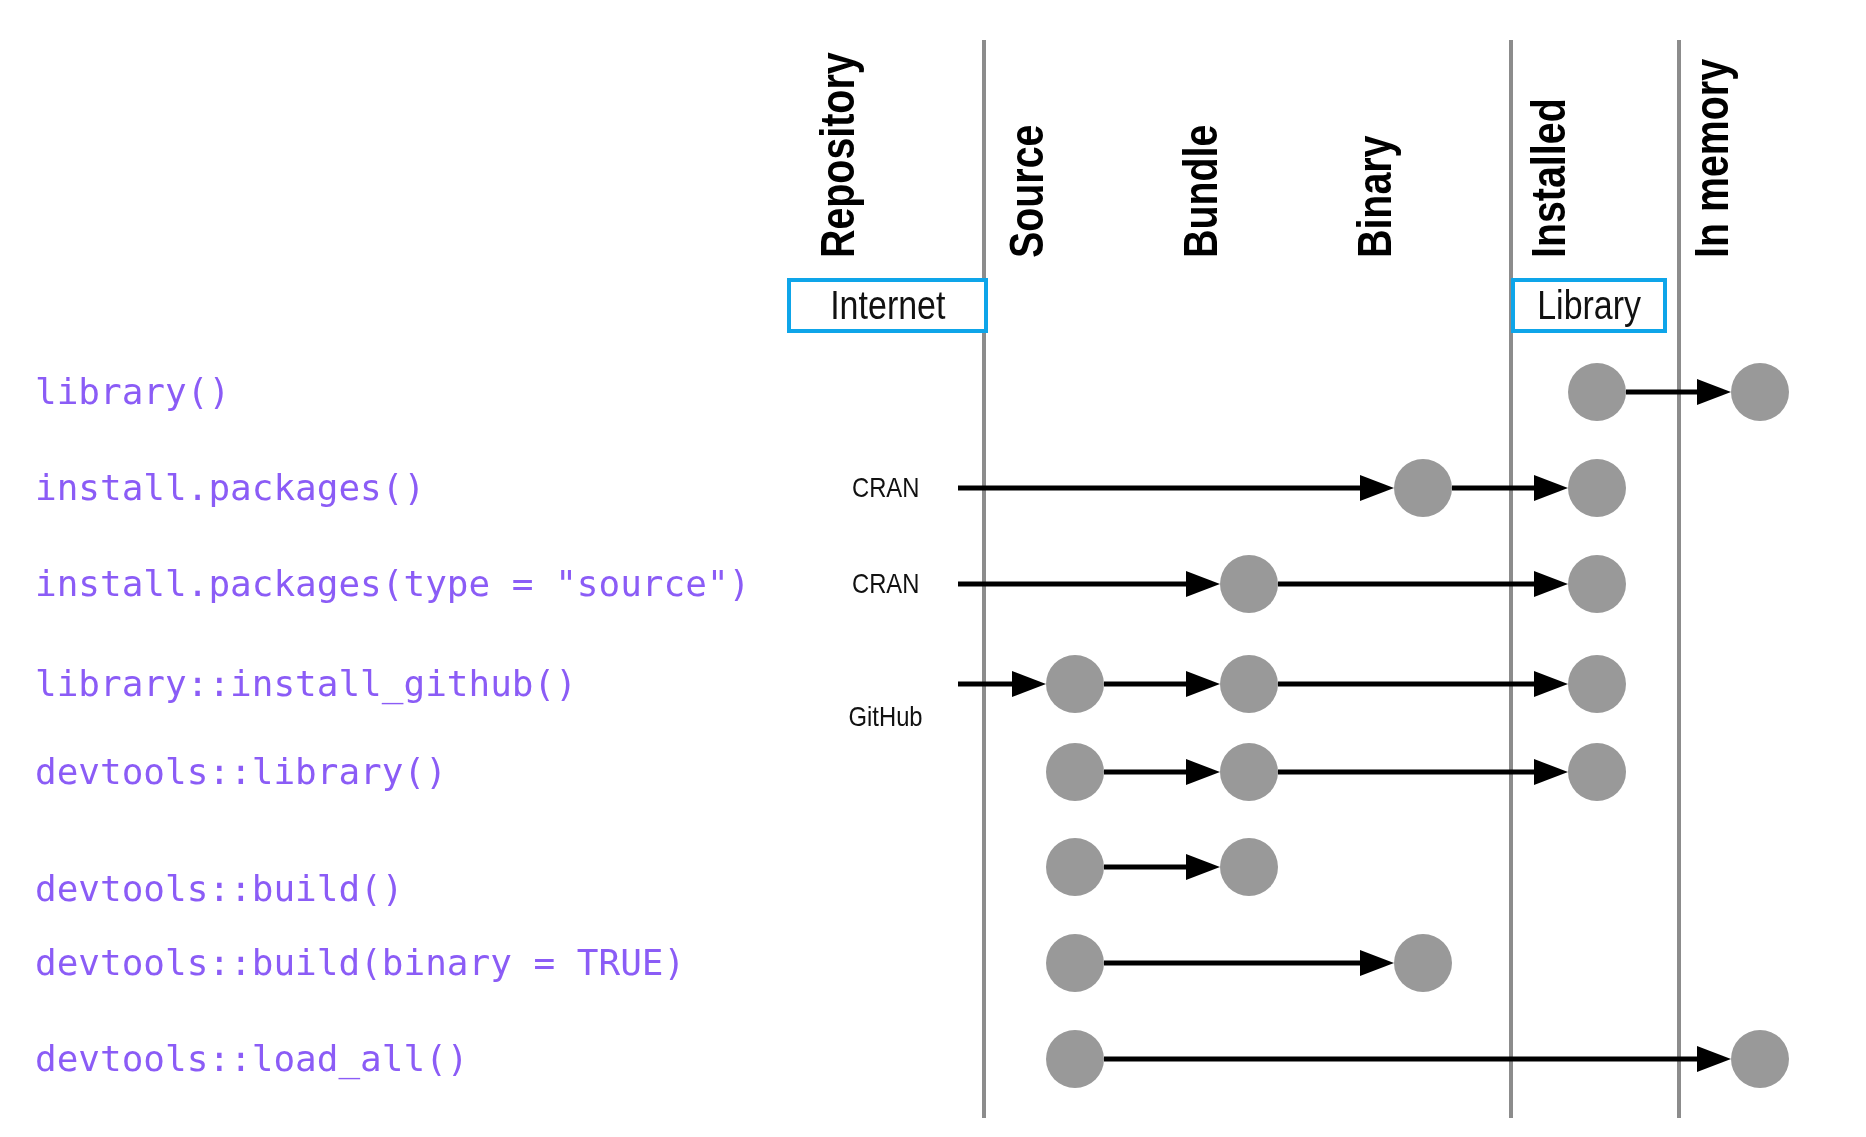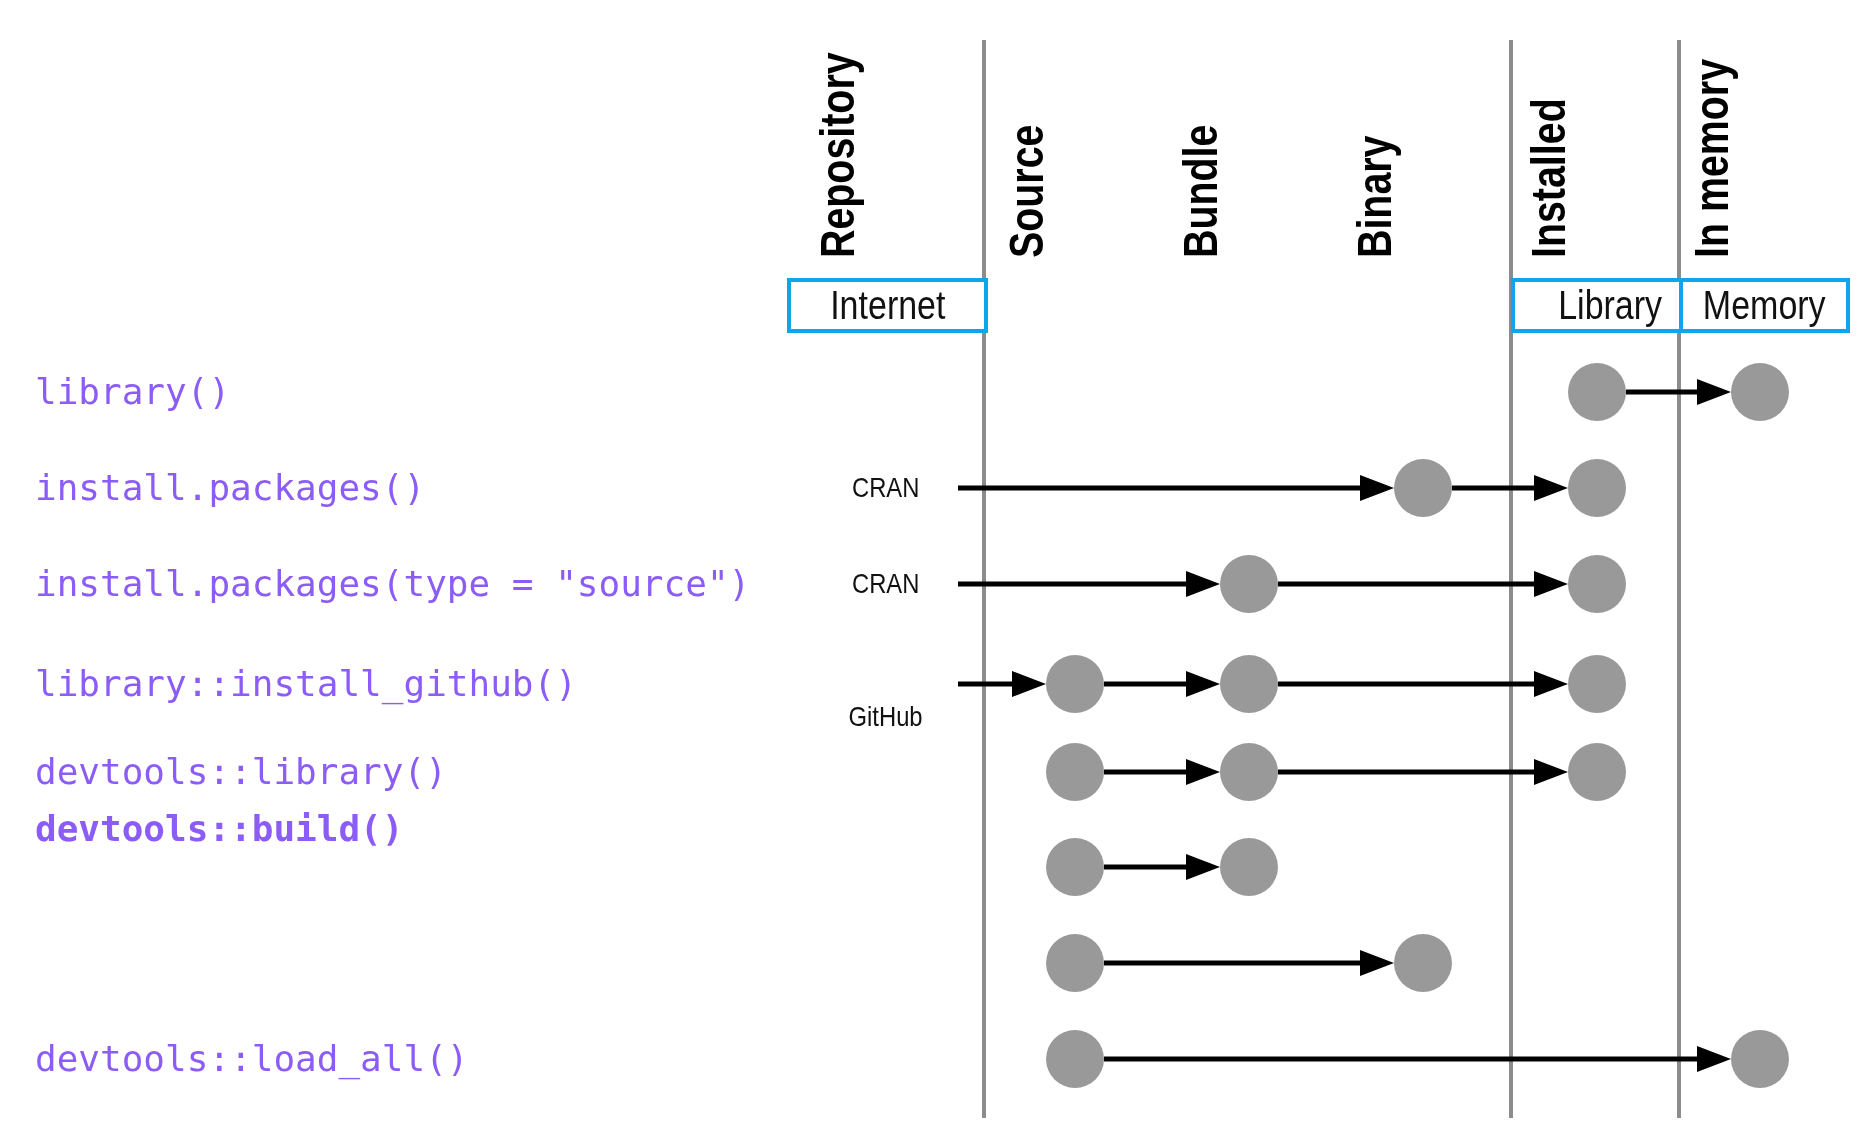--- a/index.html
+++ b/index.html
@@ -102,37 +102,35 @@
       <circle cx="1423" cy="963" r="29" fill="#999999"></circle>
       <line x1="1104" y1="1059" x2="1705" y2="1059" stroke="#000000" stroke-width="5"></line>
       <polygon points="1731,1059 1697,1046 1697,1072" fill="#000000"></polygon>
       <circle cx="1075" cy="1059" r="29" fill="#999999"></circle>
       <circle cx="1760" cy="1059" r="29" fill="#999999"></circle>
     </svg>
 
   <div class="zone-box" style="left:787px;width:201px;">
     <span>Internet</span>
   </div>
-  <div class="zone-box" style="left:1511px;width:198px;">
+  <div class="zone-box" style="left:1511px;width:156px;">
     <span>Library</span>
-  </div>
-  <div class="zone-box" style="left:1679px;width:171px;">
-    <span>Memory</span>
   </div>
 
   <div class="vlabel" id="vl-repo" style="left: 862px; top: 210px;">Repository</div>
   <div class="vlabel" id="vl-source" style="left: 1051px; top: 210px;">Source</div>
   <div class="vlabel" id="vl-bundle" style="left: 1225px; top: 210px;">Bundle</div>
   <div class="vlabel" id="vl-binary" style="left: 1399px; top: 210px;">Binary</div>
   <div class="vlabel" id="vl-installed" style="left: 1573px; top: 210px;">Installed</div>
   <div class="vlabel" id="vl-memory" style="left: 1736px; top: 210px;">In memory</div>
 
 <div class="func-label" style="top: 366px;">library()</div>
     <div class="func-label" style="top: 462px;">install.packages()</div>
     <div class="repo-label" style="left: 756px; top: 462px;"><span>CRAN</span></div>
     <div class="func-label" style="top: 558px;">install.packages(type = "source")</div>
     <div class="repo-label" style="left: 756px; top: 558px;"><span>CRAN</span></div>
     <div class="func-label" style="top: 658px;">library::install_github()</div>
     <div class="repo-label" style="left: 756px; top: 658px; margin-top: 33px;"><span>GitHub</span></div>
     <div class="func-label" style="top: 746px;">devtools::library()</div>
-    <div class="func-label" style="top: 803px; font-weight: bold;">devtools::build()</div>
+    <div class="func-label" style="top: 863px;">devtools::build()</div>
+    <div class="func-label" style="top: 937px;">devtools::build(binary = TRUE)</div>
     <div class="func-label" style="top: 1033px;">devtools::load_all()</div>
   </div>
 
 </body></html>

